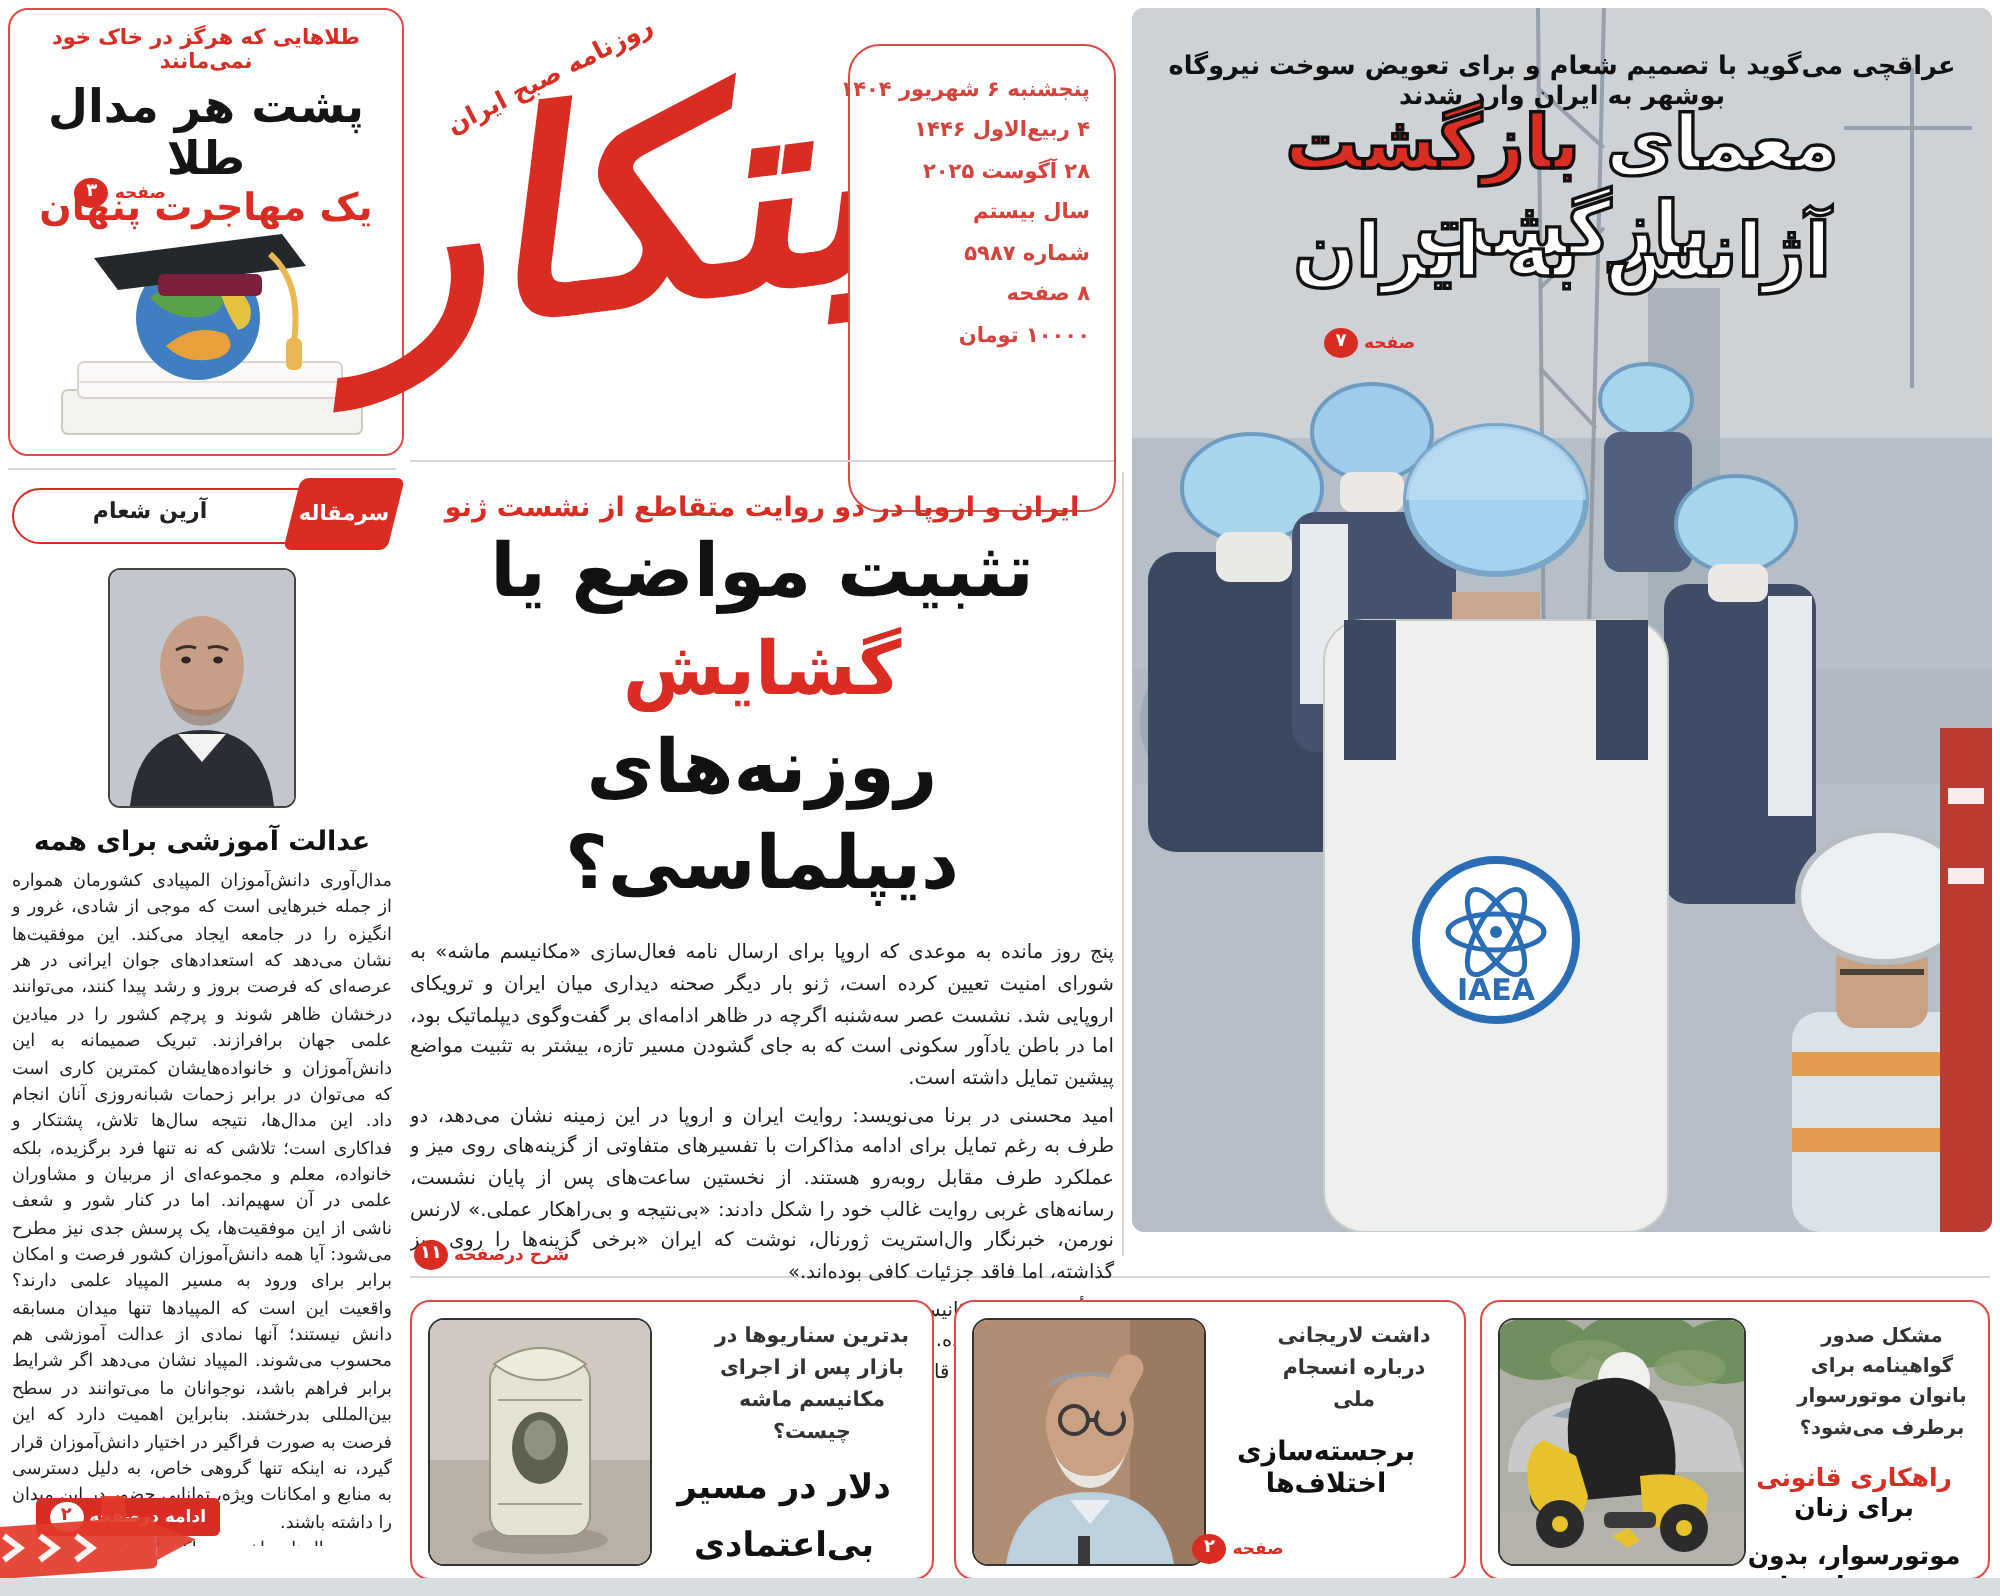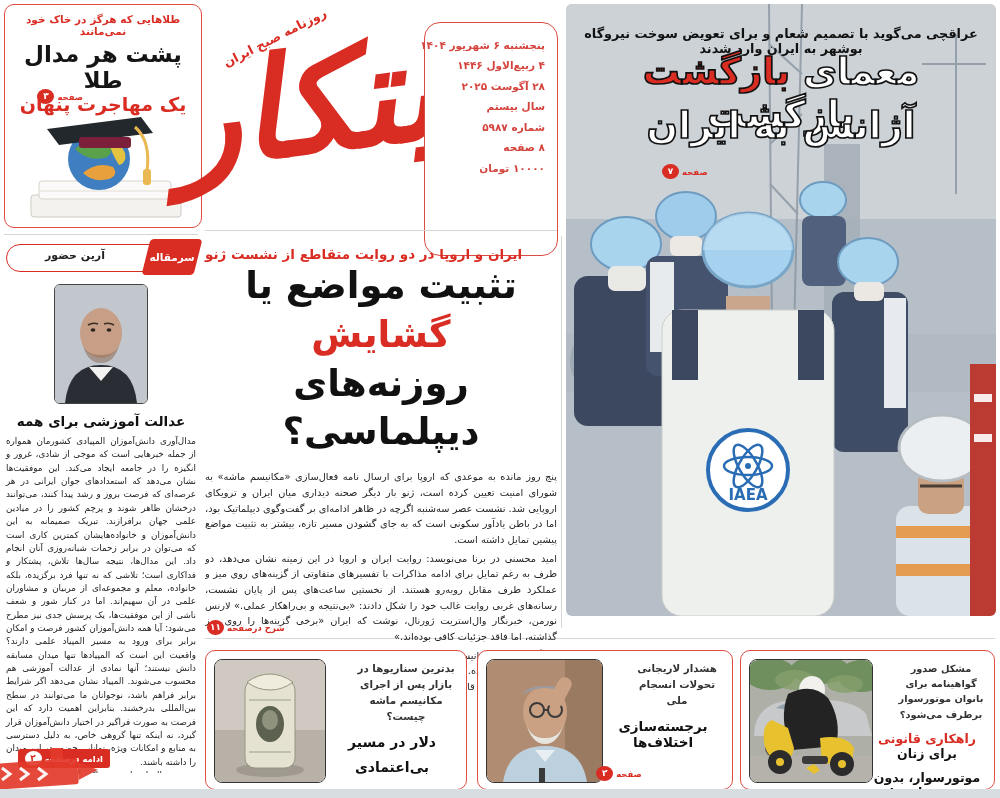--- a/index.html
+++ b/index.html
@@ -43,21 +43,21 @@
                font-weight:bold;color:#111;}
   .lead-h{position:absolute;left:0;width:100%;text-align:center;font-size:37px;font-weight:bold;
           color:#fff;-webkit-text-stroke:1.7px #111;letter-spacing:-1px;}
   .lead-h .red{-webkit-text-stroke:1.7px #111;}
   .lead-h1{top:46px;}
   .lead-h2{top:100px;}
   .lead-badge{position:absolute;left:96px;top:160px;}
 
   
   .center-col{left:205px;top:238px;width:352px;height:400px;}
-  .c-kicker{text-align:left;font-size:13.5px;font-weight:bold;color:#d92c23;margin-top:8px;}
+  .c-kicker{text-align:center;font-size:13.5px;font-weight:bold;color:#d92c23;margin-top:8px;}
   .c-h{text-align:center;font-size:37px;font-weight:bold;color:#111;letter-spacing:-1.5px;line-height:1.32;}
   .c-body{margin-top:12px;height:222px;overflow:hidden;font-size:9.8px;line-height:1.6;color:#222;
           text-align:justify;}
   .c-body p{margin:0 0 3px 0;}
   .c-more{position:absolute;left:2px;top:382px;}
 
   
   .edit-col{left:4px;top:242px;width:194px;height:552px;}
   .edit-head{position:relative;height:32px;margin:0 2px;}
   .edit-pill{position:absolute;left:0;right:0;top:2px;height:26px;border:1.5px solid #d92c23;
@@ -74,21 +74,21 @@
   .edit-body p{margin:0;}
   .edit-body p + p{text-indent:12px;}
   .edit-more{position:absolute;right:88px;bottom:26px;}
   .watermark{left:-10px;top:748px;width:120px;height:50px;}
 
   
   .bbox{top:650px;height:140px;border:1.5px solid #e14b44;border-radius:10px;background:#fff;box-sizing:border-box;}
   .bimg{position:absolute;right:auto;left:8px;top:8px;border:1px solid #333;border-radius:8px;overflow:hidden;}
   .btxt{position:absolute;top:10px;right:8px;text-align:center;}
   .bkicker{font-size:10.3px;font-weight:bold;color:#333;line-height:1.55;padding-left:28px;}
-  .bline{font-size:14px;font-weight:bold;color:#111;margin-top:9px;letter-spacing:-.4px;}
+  .bline{font-size:17px;font-weight:bold;color:#111;margin-top:9px;letter-spacing:-.4px;}
   .bbadge{position:absolute;}
 
   .strip{left:0;top:789px;width:1000px;height:9px;background:#d8dde1;}
 </style>
 </head>
 <body>
 
 <div class="page">
 
   <div class="abs gold-box">
@@ -225,21 +225,21 @@
     </div>
     <span class="pbadge c-more">
       <span class="lbl">شرح درصفحه</span>
       <span class="num">۱۱</span>
     </span>
   </div>
 
   <div class="abs edit-col">
     <div class="edit-head">
       <div class="edit-pill"></div>
-      <div class="edit-author">آرین حضور</div>
+      <div class="edit-author">آرین شعام</div>
       <div class="edit-tag">
         <span>سرمقاله</span>
       </div>
     </div>
     <div class="edit-photo">
       <svg viewBox="0 0 92 118" preserveAspectRatio="none">
         <rect width="92" height="118" fill="#c9ced4"></rect>
         <rect width="92" height="118" fill="#b9bec6" opacity=".4"></rect>
         <path d="M10 118 q4 -38 36 -38 q32 0 36 38z" fill="#2a2d33"></path>
         <path d="M34 82 l12 14 l12 -14z" fill="#f2f2f0"></path>
@@ -310,21 +310,21 @@
         <path d="M38 60 q6 24 20 24 q14 0 20 -24 q-4 18 -20 18 q-16 0 -20 -18z" fill="#e8e4de"></path>
         <path d="M36 34 q22 -12 44 0 q-4 -8 -22 -8 q-18 0 -22 8z" fill="#9b9aa0"></path>
         <circle cx="50" cy="50" r="7" fill="none" stroke="#3a3a3a" stroke-width="2"></circle>
         <circle cx="68" cy="50" r="7" fill="none" stroke="#3a3a3a" stroke-width="2"></circle>
         <line x1="57" y1="50" x2="61" y2="50" stroke="#3a3a3a" stroke-width="2"></line>
         <rect x="66" y="16" width="14" height="34" rx="7" transform="rotate(28 73 33)" fill="#caa183"></rect>
         <rect x="52" y="108" width="6" height="14" fill="#3a3a3a"></rect>
       </svg>
     </div>
     <div class="btxt" style="width:122px;">
-      <div class="bkicker">هشدار لاریجانی تحولات انسجام ملی</div>
+      <div class="bkicker">داشت لاریجانی درباره انسجام ملی</div>
       <div class="bline" style="font-size:13.5px;"><span>برجسته‌سازی اختلاف‌ها</span></div>
       <span class="pbadge bbadge" style="position:relative;top:12px;right:44px;">
         <span class="lbl">صفحه</span>
         <span class="num">۲</span>
       </span>
     </div>
   </div>
 
   <div class="abs bbox" style="left:740px;width:255px;">
     <div class="bimg" style="width:122px;height:122px;">

